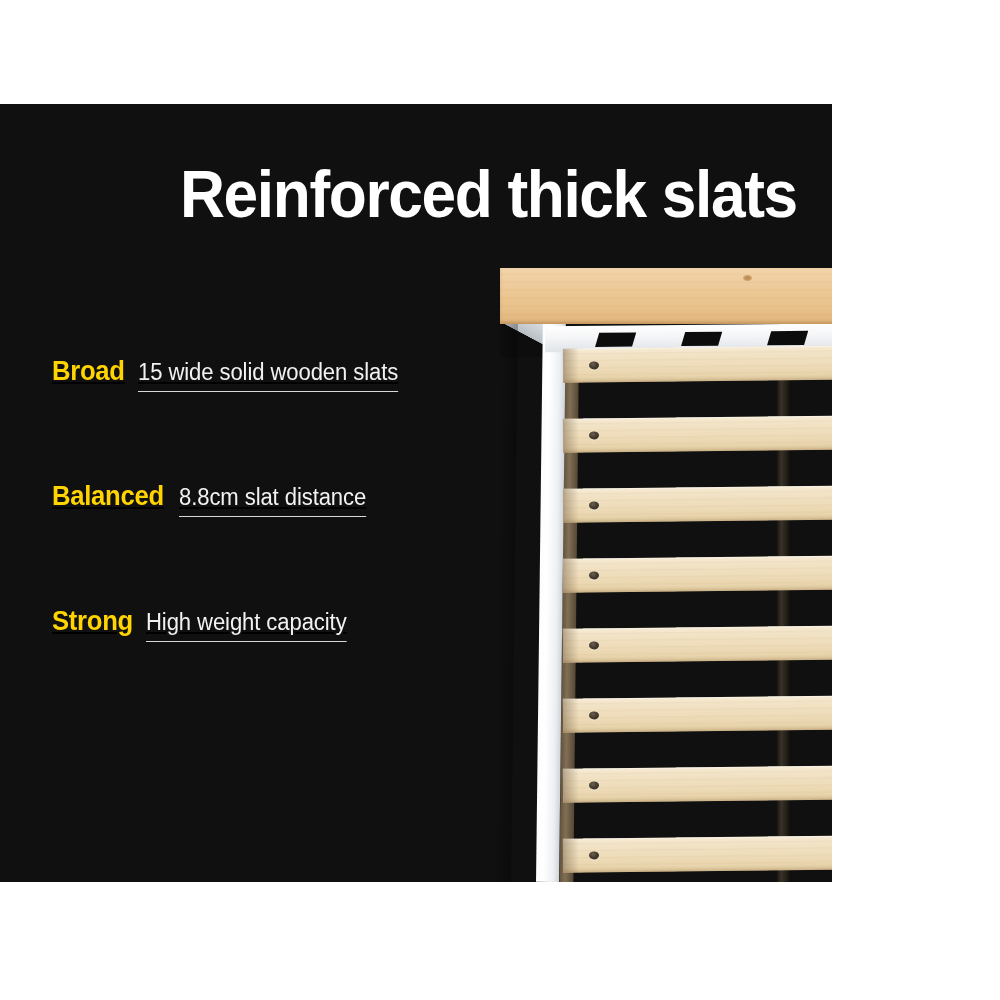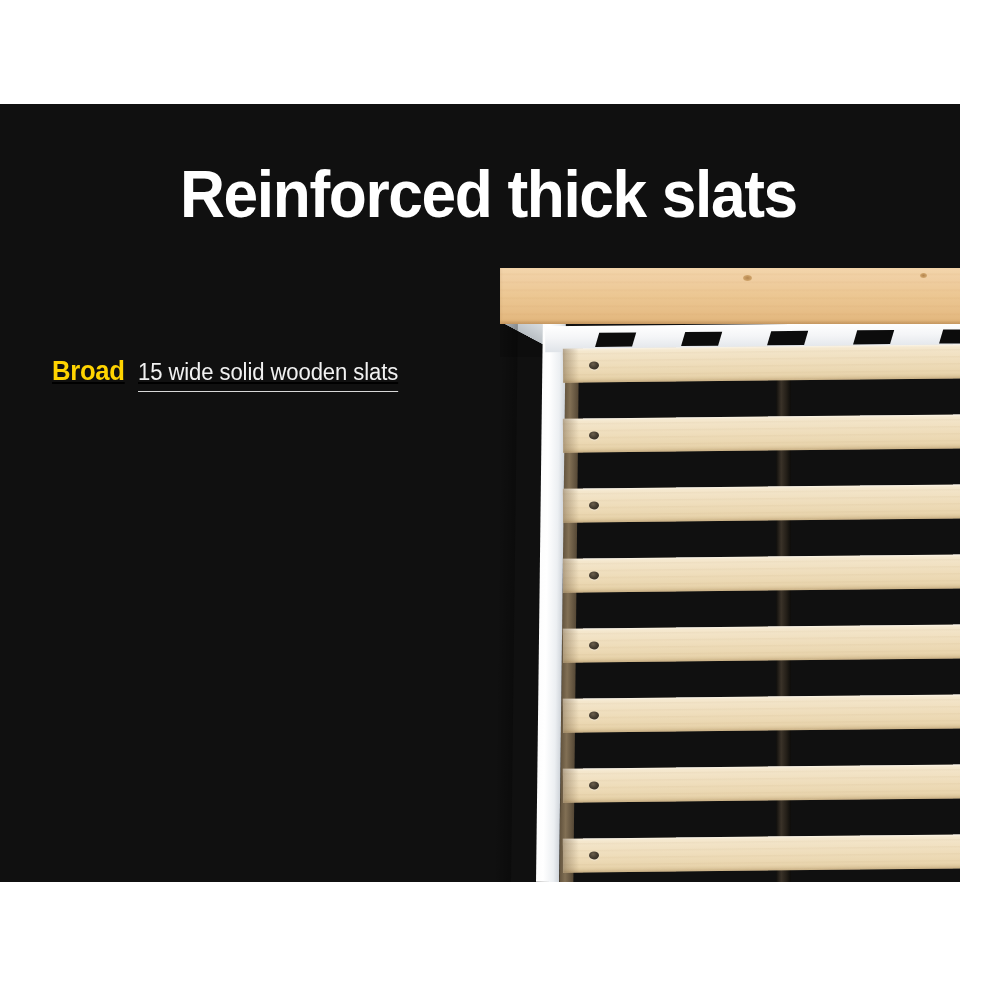--- a/index.html
+++ b/index.html
@@ -7,21 +7,21 @@
     margin: 0;
     padding: 0;
     background: #ffffff;
   }
   body {
     font-family: "Liberation Sans", sans-serif;
   }
 
   #stage {
     position: relative;
-    width: 960px;
+    width: 832px;
     height: 1000px;
     background: #ffffff;
     overflow: hidden;
   }
 
   
   .panel {
     position: absolute;
     left: 0;
     top: 104px;
@@ -324,18 +324,26 @@
 
   <div class="headline">Reinforced thick slats</div>
 
   <div class="features">
 
     <div class="feature">
       <span class="feature-label">Broad</span>
       <span class="feature-desc">15 wide solid wooden slats</span>
     </div>
 
-
+    <div class="feature">
+      <span class="feature-label">Balanced</span>
+      <span class="feature-desc">8.8cm slat distance</span>
+    </div>
+
+    <div class="feature">
+      <span class="feature-label">Strong</span>
+      <span class="feature-desc">High weight capacity</span>
+    </div>
 
 
   </div>
 
 </div>
 
 </body></html>

